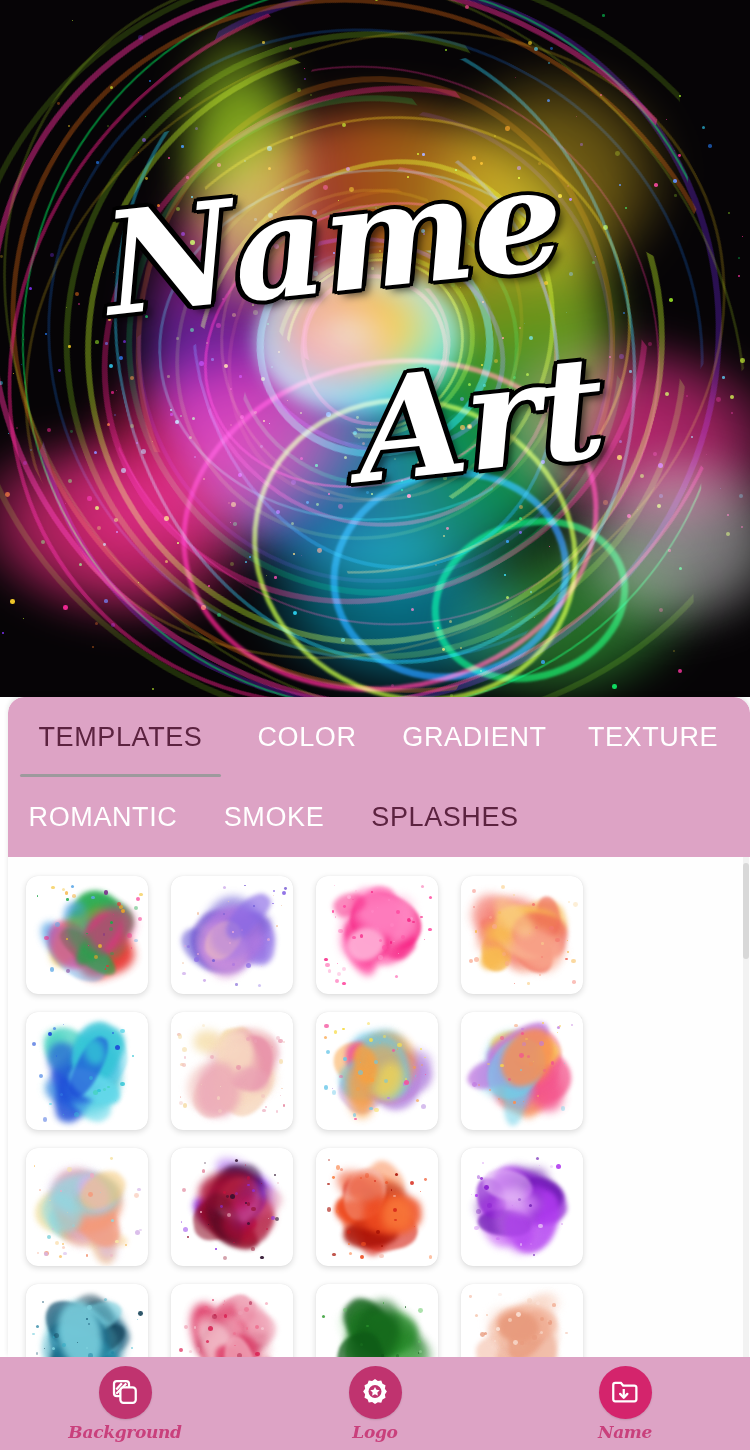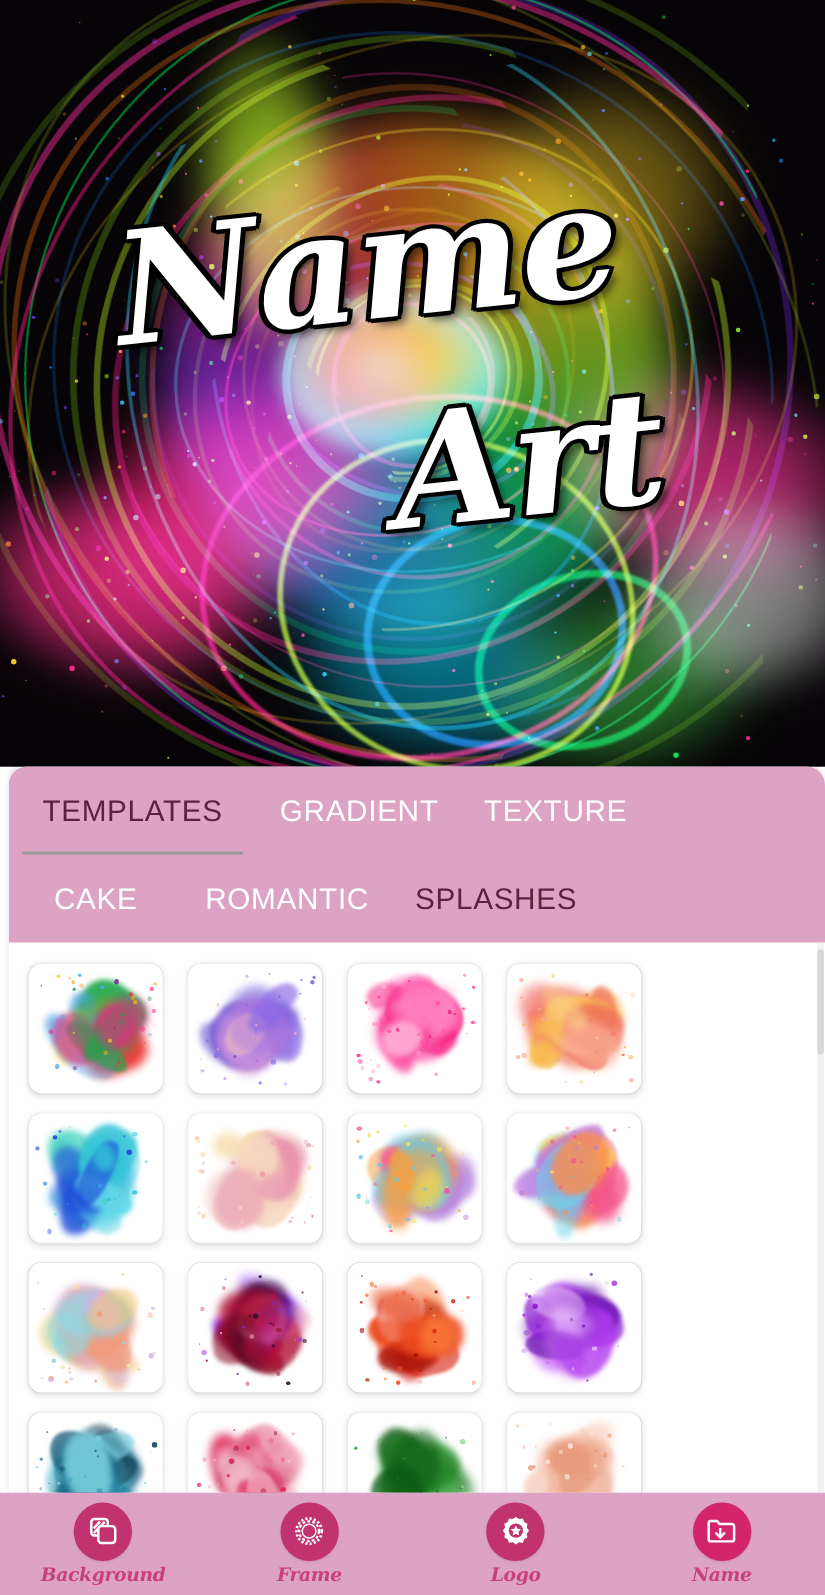--- a/index.html
+++ b/index.html
@@ -562,27 +562,28 @@
       <div class="wa-line wa-name">Name</div>
       <div class="wa-line wa-art">Art</div>
     </div>
   </div>
 
   <div class="panel">
 
     <div class="tabbar">
       <div class="tabrow tabrow-1" id="primary-tabs">
           <div class="tab active" style="width: 225px;"><span>TEMPLATES</span><div class="ul"></div></div>
+          <div class="tab" style="width: 148px;"><span>COLOR</span></div>
           <div class="tab" style="width: 187px;"><span>GRADIENT</span></div>
           <div class="tab" style="width: 170px;"><span>TEXTURE</span></div>
           <div class="tab" style="width: 80px;"></div>
         </div>
       <div class="tabrow tabrow-2" id="secondary-tabs">
-          <div class="tab" style="width: 158px;"><span>CAKE</span></div>
           <div class="tab" style="width: 190px;"><span>ROMANTIC</span></div>
+          <div class="tab" style="width: 152px;"><span>SMOKE</span></div>
           <div class="tab active" style="width: 190px;"><span>SPLASHES</span></div>
         </div>
     </div>
 
     <div class="gridwrap">
       <div class="grid" id="thumb-grid">
           <div class="cell">
             <div class="card">
               <div class="blob" style="left: 22.7px; top: 41.3px; width: 27.1px; height: 52px; background: rgb(94, 169, 232); opacity: 0.78; filter: blur(3.6px); border-radius: 36% 55% 65% 63%; transform: rotate(136deg);"></div>
               <div class="blob" style="left: 47.3px; top: 46.8px; width: 31.8px; height: 40.9px; background: rgb(247, 37, 133); opacity: 0.86; filter: blur(1.6px); border-radius: 42% 57% 69% 45%; transform: rotate(247deg);"></div>
@@ -1409,30 +1410,20 @@
             <line x1="5" y1="10" x2="9.5" y2="5"></line>
             <line x1="5" y1="13.4" x2="13" y2="5.2"></line>
             <line x1="8" y1="14" x2="14" y2="8"></line>
             <rect x="8.3" y="8.3" width="12.3" height="12.3" rx="2.4" fill="#c0336f"></rect>
           </svg>
         </div>
         <div class="navlabel">Background</div>
       </div>
       <div class="navitem">
         <div class="navcircle">
-          <svg width="30" height="30" viewBox="0 0 24 24" fill="none" stroke="#fff" stroke-width="1.6">
-            <circle cx="12" cy="12" r="7.2" stroke-dasharray="2.1 1.5"></circle>
-            <circle cx="12" cy="12" r="9.2" stroke-dasharray="1.6 1.5" stroke-width="1.9"></circle>
-            <circle cx="12" cy="12" r="5" stroke-width="1.1"></circle>
-          </svg>
-        </div>
-        <div class="navlabel">Frame</div>
-      </div>
-      <div class="navitem">
-        <div class="navcircle">
           <svg width="30" height="30" viewBox="0 0 24 24">
             <path fill="#fff" d="M12 1.6l2.3 1.5 2.7-.4 1 2.6 2.4 1.3-.5 2.7 1.6 2.3-1.6 2.3.5 2.7-2.4 1.3-1 2.6-2.7-.4L12 21.6 9.7 20l-2.7.4-1-2.6-2.4-1.3.5-2.7L2.5 11.6 4.1 9.3l-.5-2.7L6 5.3l1-2.6 2.7.4z"></path>
             <circle cx="12" cy="11.6" r="5.2" fill="#c0336f"></circle>
             <path fill="#fff" d="M12 7.9l1.16 2.36 2.6.38-1.88 1.83.44 2.59L12 13.84 9.68 15.06l.44-2.59-1.88-1.83 2.6-.38z"></path>
           </svg>
         </div>
         <div class="navlabel">Logo</div>
       </div>
       <div class="navitem">
         <div class="navcircle bright">

